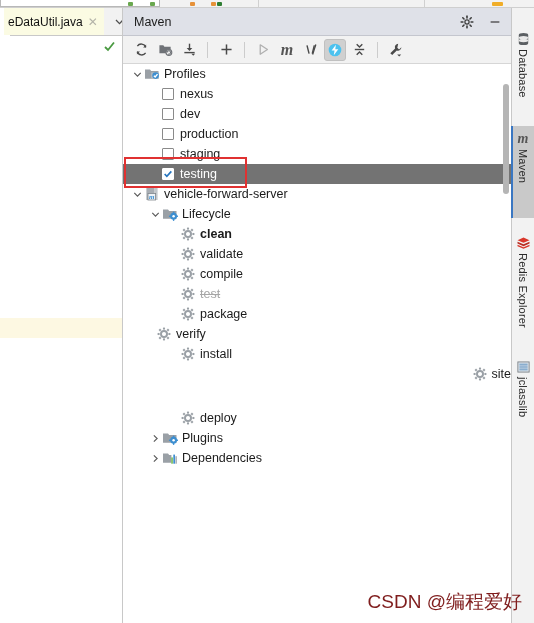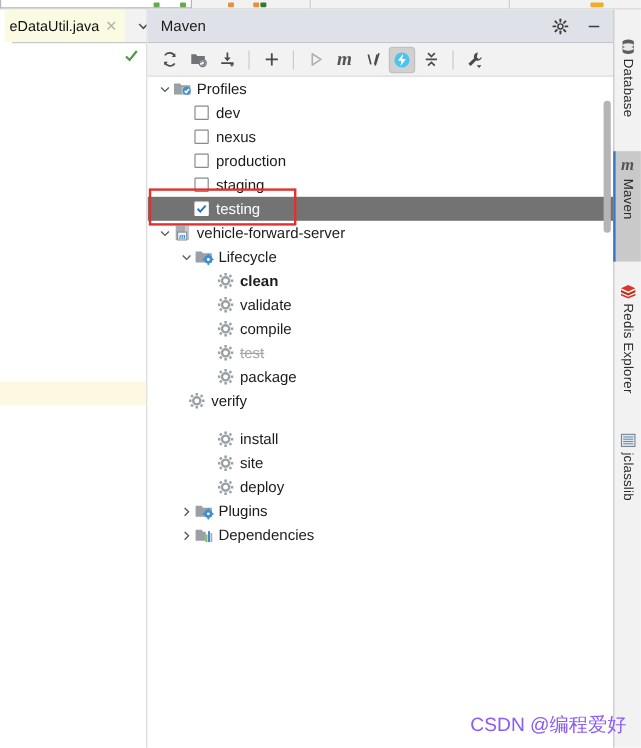--- a/index.html
+++ b/index.html
@@ -312,22 +312,22 @@
     width: 123px; height: 31px;
     border: 2px solid #e03131;
     box-sizing: border-box;
     pointer-events: none;
   }
 
   
   .watermark {
     position: absolute;
     right: 12px; bottom: 8px;
-    font-size: 16px;
-    color: #8b5cf6;
+    font-size: 19px;
+    color: #7f1d1d;
     white-space: nowrap;
   }
 </style>
 </head>
 <body>
 
 <div id="root">
 
   <div class="top-strip">
     <div class="fragment-box"></div>
@@ -487,26 +487,26 @@
               <path d="M7.2 6.4 h7.6 v6.4 h-7.6 z" fill="#b6bcc2"></path>
               <circle cx="11.6" cy="9.6" r="3.3" fill="#3d8fd1"></circle>
               <path d="M9.9 9.7 L11.2 11 L13.5 8.1" fill="none" stroke="#ffffff" stroke-width="1.4"></path>
             </svg>
           </div>
           <span class="node-label">Profiles</span>
         </div>
         <div class="tree-row" style="padding-left: 26px;">
           <div class="twisty spacer"></div>
           <div class="cbx"></div>
+          <span class="node-label">nexus</span>
+        </div>
+        <div class="tree-row" style="padding-left: 26px;">
+          <div class="twisty spacer"></div>
+          <div class="cbx"></div>
           <span class="node-label">dev</span>
-        </div>
-        <div class="tree-row" style="padding-left: 26px;">
-          <div class="twisty spacer"></div>
-          <div class="cbx"></div>
-          <span class="node-label">nexus</span>
         </div>
         <div class="tree-row" style="padding-left: 26px;">
           <div class="twisty spacer"></div>
           <div class="cbx"></div>
           <span class="node-label">production</span>
         </div>
         <div class="tree-row" style="padding-left: 26px;">
           <div class="twisty spacer"></div>
           <div class="cbx"></div>
           <span class="node-label">staging</span>
@@ -670,61 +670,61 @@
                 <line x1="3.3" y1="3.3" x2="4.7" y2="4.7"></line>
                 <line x1="11.3" y1="11.3" x2="12.7" y2="12.7"></line>
                 <line x1="12.7" y1="3.3" x2="11.3" y2="4.7"></line>
                 <line x1="4.7" y1="11.3" x2="3.3" y2="12.7"></line>
               </g>
               <circle cx="8" cy="8" r="1.6" fill="#ffffff"></circle>
             </svg>
           </div>
           <span class="node-label">verify</span>
         </div>
-        <div class="tree-row" style="padding-left: 44px; margin-top: 12px;">
+        <div class="tree-row" style="padding-left: 44px;">
           <div class="twisty spacer"></div>
           <div class="node-icon">
             <svg width="16" height="16" viewBox="0 0 16 16">
               <circle cx="8" cy="8" r="3" fill="none" stroke="#9aa0a6" stroke-width="2"></circle>
               <g stroke="#9aa0a6" stroke-width="2.1" stroke-linecap="butt">
                 <line x1="8" y1="1.6" x2="8" y2="3.6"></line>
                 <line x1="8" y1="12.4" x2="8" y2="14.4"></line>
                 <line x1="1.6" y1="8" x2="3.6" y2="8"></line>
                 <line x1="12.4" y1="8" x2="14.4" y2="8"></line>
                 <line x1="3.3" y1="3.3" x2="4.7" y2="4.7"></line>
                 <line x1="11.3" y1="11.3" x2="12.7" y2="12.7"></line>
                 <line x1="12.7" y1="3.3" x2="11.3" y2="4.7"></line>
                 <line x1="4.7" y1="11.3" x2="3.3" y2="12.7"></line>
               </g>
               <circle cx="8" cy="8" r="1.6" fill="#ffffff"></circle>
             </svg>
           </div>
           <span class="node-label">install</span>
         </div>
-        <div class="tree-row" style="padding-left: 44px;">
+        <div class="tree-row" style="padding-left: 44px; justify-content: flex-end;">
           <div class="twisty spacer"></div>
           <div class="node-icon">
             <svg width="16" height="16" viewBox="0 0 16 16">
               <circle cx="8" cy="8" r="3" fill="none" stroke="#9aa0a6" stroke-width="2"></circle>
               <g stroke="#9aa0a6" stroke-width="2.1" stroke-linecap="butt">
                 <line x1="8" y1="1.6" x2="8" y2="3.6"></line>
                 <line x1="8" y1="12.4" x2="8" y2="14.4"></line>
                 <line x1="1.6" y1="8" x2="3.6" y2="8"></line>
                 <line x1="12.4" y1="8" x2="14.4" y2="8"></line>
                 <line x1="3.3" y1="3.3" x2="4.7" y2="4.7"></line>
                 <line x1="11.3" y1="11.3" x2="12.7" y2="12.7"></line>
                 <line x1="12.7" y1="3.3" x2="11.3" y2="4.7"></line>
                 <line x1="4.7" y1="11.3" x2="3.3" y2="12.7"></line>
               </g>
               <circle cx="8" cy="8" r="1.6" fill="#ffffff"></circle>
             </svg>
           </div>
           <span class="node-label">site</span>
         </div>
-        <div class="tree-row" style="padding-left: 44px;">
+        <div class="tree-row" style="padding-left: 44px; margin-top: 24px;">
           <div class="twisty spacer"></div>
           <div class="node-icon">
             <svg width="16" height="16" viewBox="0 0 16 16">
               <circle cx="8" cy="8" r="3" fill="none" stroke="#9aa0a6" stroke-width="2"></circle>
               <g stroke="#9aa0a6" stroke-width="2.1" stroke-linecap="butt">
                 <line x1="8" y1="1.6" x2="8" y2="3.6"></line>
                 <line x1="8" y1="12.4" x2="8" y2="14.4"></line>
                 <line x1="1.6" y1="8" x2="3.6" y2="8"></line>
                 <line x1="12.4" y1="8" x2="14.4" y2="8"></line>
                 <line x1="3.3" y1="3.3" x2="4.7" y2="4.7"></line>

